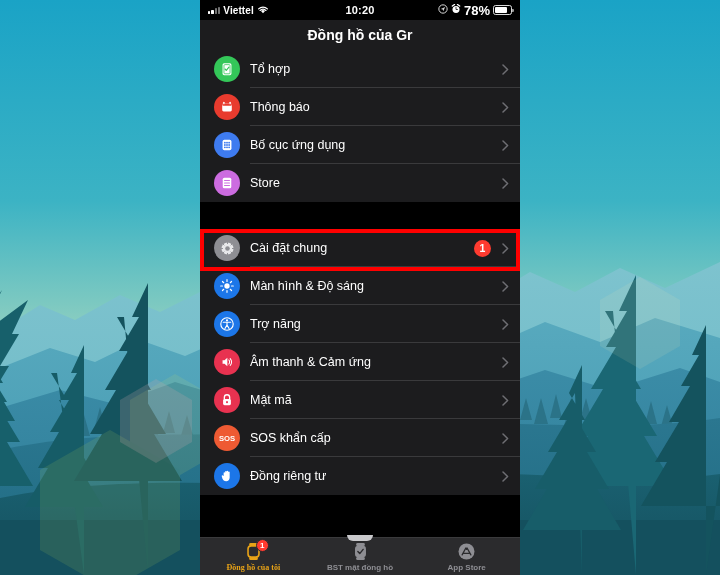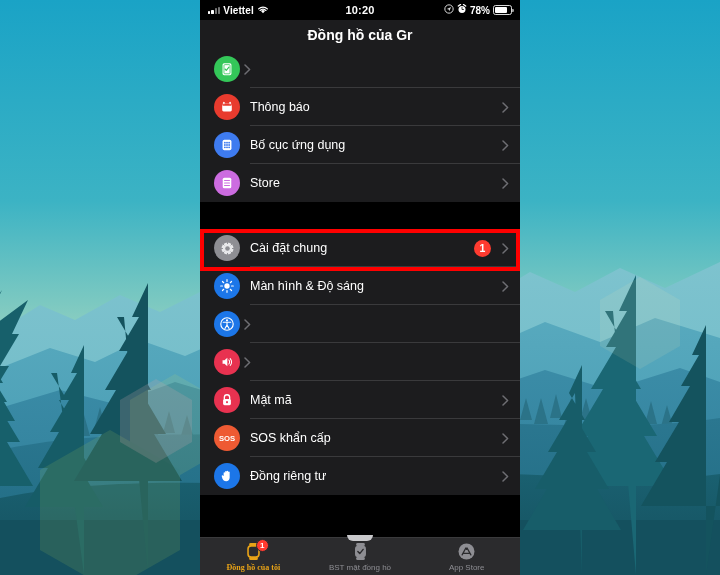--- a/index.html
+++ b/index.html
@@ -52,21 +52,21 @@
     font-size:11px; font-weight:bold;
     letter-spacing:0.2px;
   }
   .sig { display:flex; align-items:flex-end; gap:1.2px; height:8px; }
   .sig i { width:2.2px; background:#fff; border-radius:0.4px; display:block; }
   .sig i:nth-child(1){height:3px;}
   .sig i:nth-child(2){height:4.5px;}
   .sig i:nth-child(3){height:6px;opacity:.45;}
   .sig i:nth-child(4){height:7.5px;opacity:.45;}
   .carrier { font-size:10px; font-weight:bold; letter-spacing:.1px; }
-  .batt-pct { font-size:10px; font-weight:bold; }
+  .batt-pct { font-size:13px; font-weight:bold; }
   .batt {
     width:19px; height:9.5px;
     border:1.2px solid rgba(255,255,255,.85);
     border-radius:2.5px;
     position:relative;
     padding:1px;
   }
   .batt::after {
     content:""; position:absolute; right:-3px; top:2.6px;
     width:1.6px; height:3.5px;
@@ -167,20 +167,21 @@
     align-items:center; justify-content:center;
     gap:1px;
     position:relative;
   }
   .tab-ico { height:20px; display:flex; align-items:center; justify-content:center; position:relative; }
   .tab-ico svg { display:block; }
   .tab-lbl {
     font-size:8px;
     color:#8e8e93;
     white-space:nowrap;
+    font-weight:bold;
   }
   .tab.active .tab-lbl { color:#e8a317; font-weight:bold;font-family:Liberation Serif, serif; }
   .tab-badge {
     position:absolute;
     right:-7px; top:-3px;
     min-width:13px; height:13px;
     border-radius:7px;
     background:#ff3b30;
     color:#fff;
     font-size:8px; font-weight:bold;
@@ -364,20 +365,21 @@
     <div class="group">
 
       <div class="row">
         <span class="icon-badge" style="background:#34c759">
           <svg width="16" height="16" viewBox="0 0 18 18">
             <rect x="4" y="2.5" width="10" height="13.5" rx="1.8" fill="#fff"></rect>
             <rect x="5.6" y="4.1" width="6.8" height="10.3" rx="1" fill="none" stroke="#34c759" stroke-width="0.9"></rect>
             <path d="M6.8 9 L8.2 10.6 L11.2 6.9" stroke="#34c759" stroke-width="1.3" fill="none" stroke-linecap="round" stroke-linejoin="round"></path>
           </svg>
         </span>
+        <span class="row-label">Tổ hợp</span>
         <span class="chev">
           <svg width="7" height="11" viewBox="0 0 7 11">
               <path d="M1 1 L5.6 5.5 L1 10" stroke="#6e6e73" stroke-width="1.5" fill="none" stroke-linecap="round" stroke-linejoin="round"></path>
             </svg>
         </span>
         <span class="sep"></span>
       </div>
 
       <div class="row">
         <span class="icon-badge" style="background:#e83b2e">
@@ -495,38 +497,40 @@
 
       <div class="row">
         <span class="icon-badge" style="background:#1c76e8">
           <svg width="16" height="16" viewBox="0 0 18 18">
             <circle cx="9" cy="9" r="7" fill="none" stroke="#fff" stroke-width="1.3"></circle>
             <circle cx="9" cy="4.9" r="1.25" fill="#fff"></circle>
             <path d="M4.8 7 H13.2" stroke="#fff" stroke-width="1.3" stroke-linecap="round"></path>
             <path d="M9 7 V10.2 M9 10.2 L6.7 14 M9 10.2 L11.3 14" stroke="#fff" stroke-width="1.3" fill="none" stroke-linecap="round"></path>
           </svg>
         </span>
+        <span class="row-label">Trợ năng</span>
         <span class="chev">
           <svg width="7" height="11" viewBox="0 0 7 11">
               <path d="M1 1 L5.6 5.5 L1 10" stroke="#6e6e73" stroke-width="1.5" fill="none" stroke-linecap="round" stroke-linejoin="round"></path>
             </svg>
         </span>
         <span class="sep"></span>
       </div>
 
       <div class="row">
         <span class="icon-badge" style="background:#e83250">
           <svg width="16" height="16" viewBox="0 0 18 18">
             <path d="M4 7 H6.2 L9.4 4.2 V13.8 L6.2 11 H4 Z" fill="#fff"></path>
             <g stroke="#fff" stroke-width="1.15" fill="none" stroke-linecap="round">
               <path d="M11 6.7 a3.2 3.2 0 0 1 0 4.6"></path>
               <path d="M12.6 5.2 a5.4 5.4 0 0 1 0 7.6"></path>
             </g>
           </svg>
         </span>
+        <span class="row-label">Âm thanh &amp; Cảm ứng</span>
         <span class="chev">
           <svg width="7" height="11" viewBox="0 0 7 11">
               <path d="M1 1 L5.6 5.5 L1 10" stroke="#6e6e73" stroke-width="1.5" fill="none" stroke-linecap="round" stroke-linejoin="round"></path>
             </svg>
         </span>
         <span class="sep"></span>
       </div>
 
       <div class="row">
         <span class="icon-badge" style="background:#e83250">

